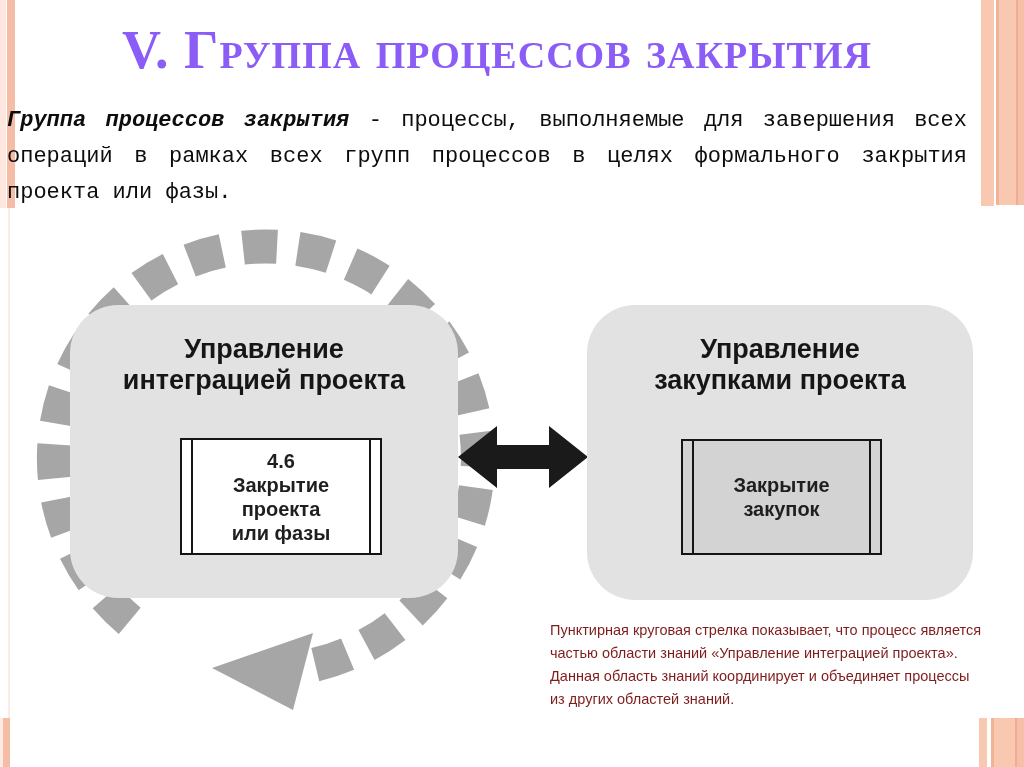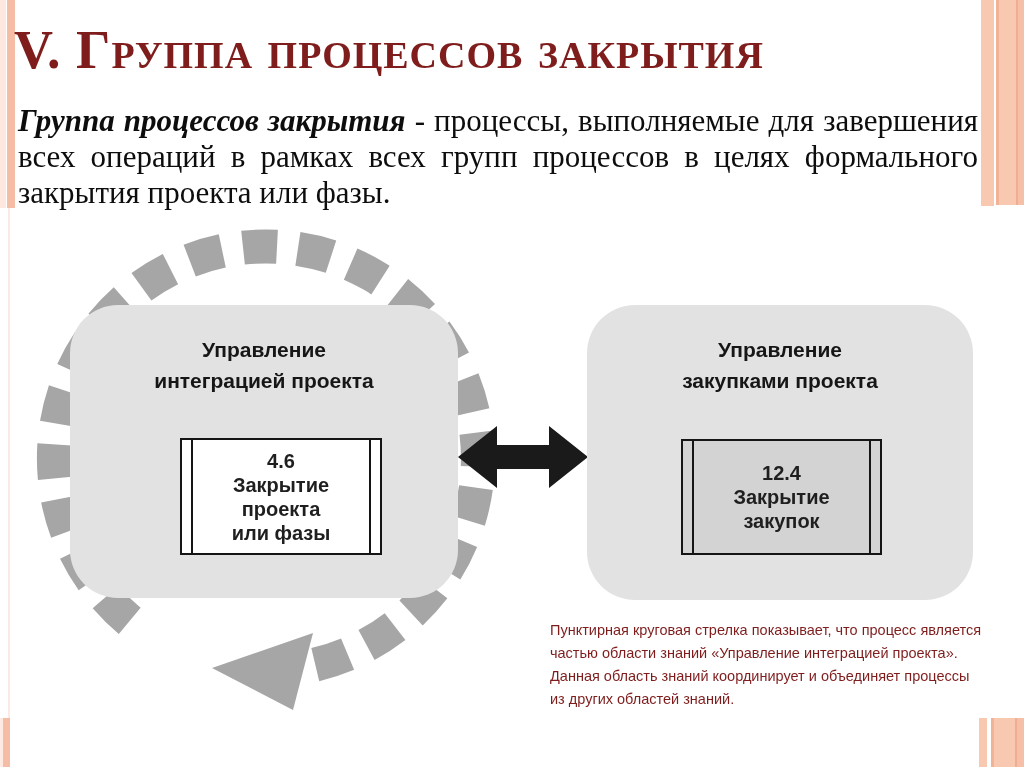--- a/index.html
+++ b/index.html
@@ -16,42 +16,42 @@
   .st-bl-b{left:3px;top:718px;width:7px;height:49px;background:#f5bda5;}
   .st-tr-a{left:981px;top:0;width:13px;height:206px;background:#f8c8b1;}
   .st-tr-b{left:996px;top:0;width:28px;height:205px;
     background:linear-gradient(to right,#f2b296 0 10%,#f8c8b1 10% 72%,#efae91 72% 79%,#f6c0a8 79% 100%);}
   .st-br-a{left:979px;top:718px;width:8px;height:49px;background:#f8c8b1;}
   .st-br-b{left:991px;top:718px;width:33px;height:49px;
     background:linear-gradient(to right,#f2b296 0 10%,#f8c8b1 10% 72%,#efae91 72% 79%,#f6c0a8 79% 100%);}
 
   .title{
     position:absolute;top:20px;left:14px;width:966px;
-    font-family:"Liberation Serif",serif;
+    text-align:center;font-family:"Liberation Serif",serif;
     font-variant:small-caps;font-weight:bold;font-size:54px;line-height:60px;
-    color:#7f1d1d;letter-spacing:1px;white-space:nowrap;
+    color:#8b5cf6;letter-spacing:1px;white-space:nowrap;
   }
   .intro{
-    position:absolute;top:103px;left:18px;width:960px;
-    font-family:Liberation Serif, serif;font-size:31px;line-height:36px;
+    position:absolute;top:103px;left:7px;width:960px;
+    font-family:Liberation Mono, monospace;font-size:22px;line-height:36px;
     color:#0d0d0d;text-align:justify;margin:0;
   }
   .intro .lead{font-weight:bold;font-style:italic;}
 
   .diagram{position:absolute;left:0;top:220px;width:1024px;height:547px;}
   .diagram svg{position:absolute;left:0;top:0;}
 
   .group{
     position:absolute;background:#e2e2e2;border-radius:48px;
   }
   .group-left{left:70px;top:85px;width:388px;height:293px;}
   .group-right{left:587px;top:85px;width:386px;height:295px;}
   .group-heading{
     margin-top:29px;text-align:center;font-weight:bold;
-    font-size:21px;line-height:31px;color:#161616;white-space:pre-line;
+    font-size:27px;line-height:31px;color:#161616;white-space:pre-line;
   }
   .process{
     position:absolute;border:2px solid #151515;
     display:flex;flex-direction:column;justify-content:center;
     text-align:center;font-weight:bold;font-size:20px;line-height:24px;color:#1f1f1f;
   }
   .process-left{left:168px;top:218px;width:198px;height:113px;background:#ffffff;margin-left:12px;}
   .process-right{left:681px;top:219px;width:197px;height:112px;background:#d3d3d3;}
   .vl{position:absolute;top:0;bottom:0;width:0;border-left:2px solid #151515;}
   .vl-l{left:9px;} .vl-r{right:9px;}
@@ -103,21 +103,20 @@
 или фазы</div>
     </div>
 
     <div class="group group-right">
       <div class="group-heading">Управление
 закупками проекта</div>
     </div>
     <div class="process process-right">
       <div class="vl vl-l"></div>
       <div class="vl vl-r"></div>
-      <div>12.4</div>
       <div class="process-name">Закрытие
 закупок</div>
     </div>
 
     <div class="caption">Пунктирная круговая стрелка показывает, что процесс является частью области знаний «Управление интеграцией проекта». Данная область знаний координирует и объединяет процессы из других областей знаний.</div>
   </div>
 
 </div>
 
 </body></html>

